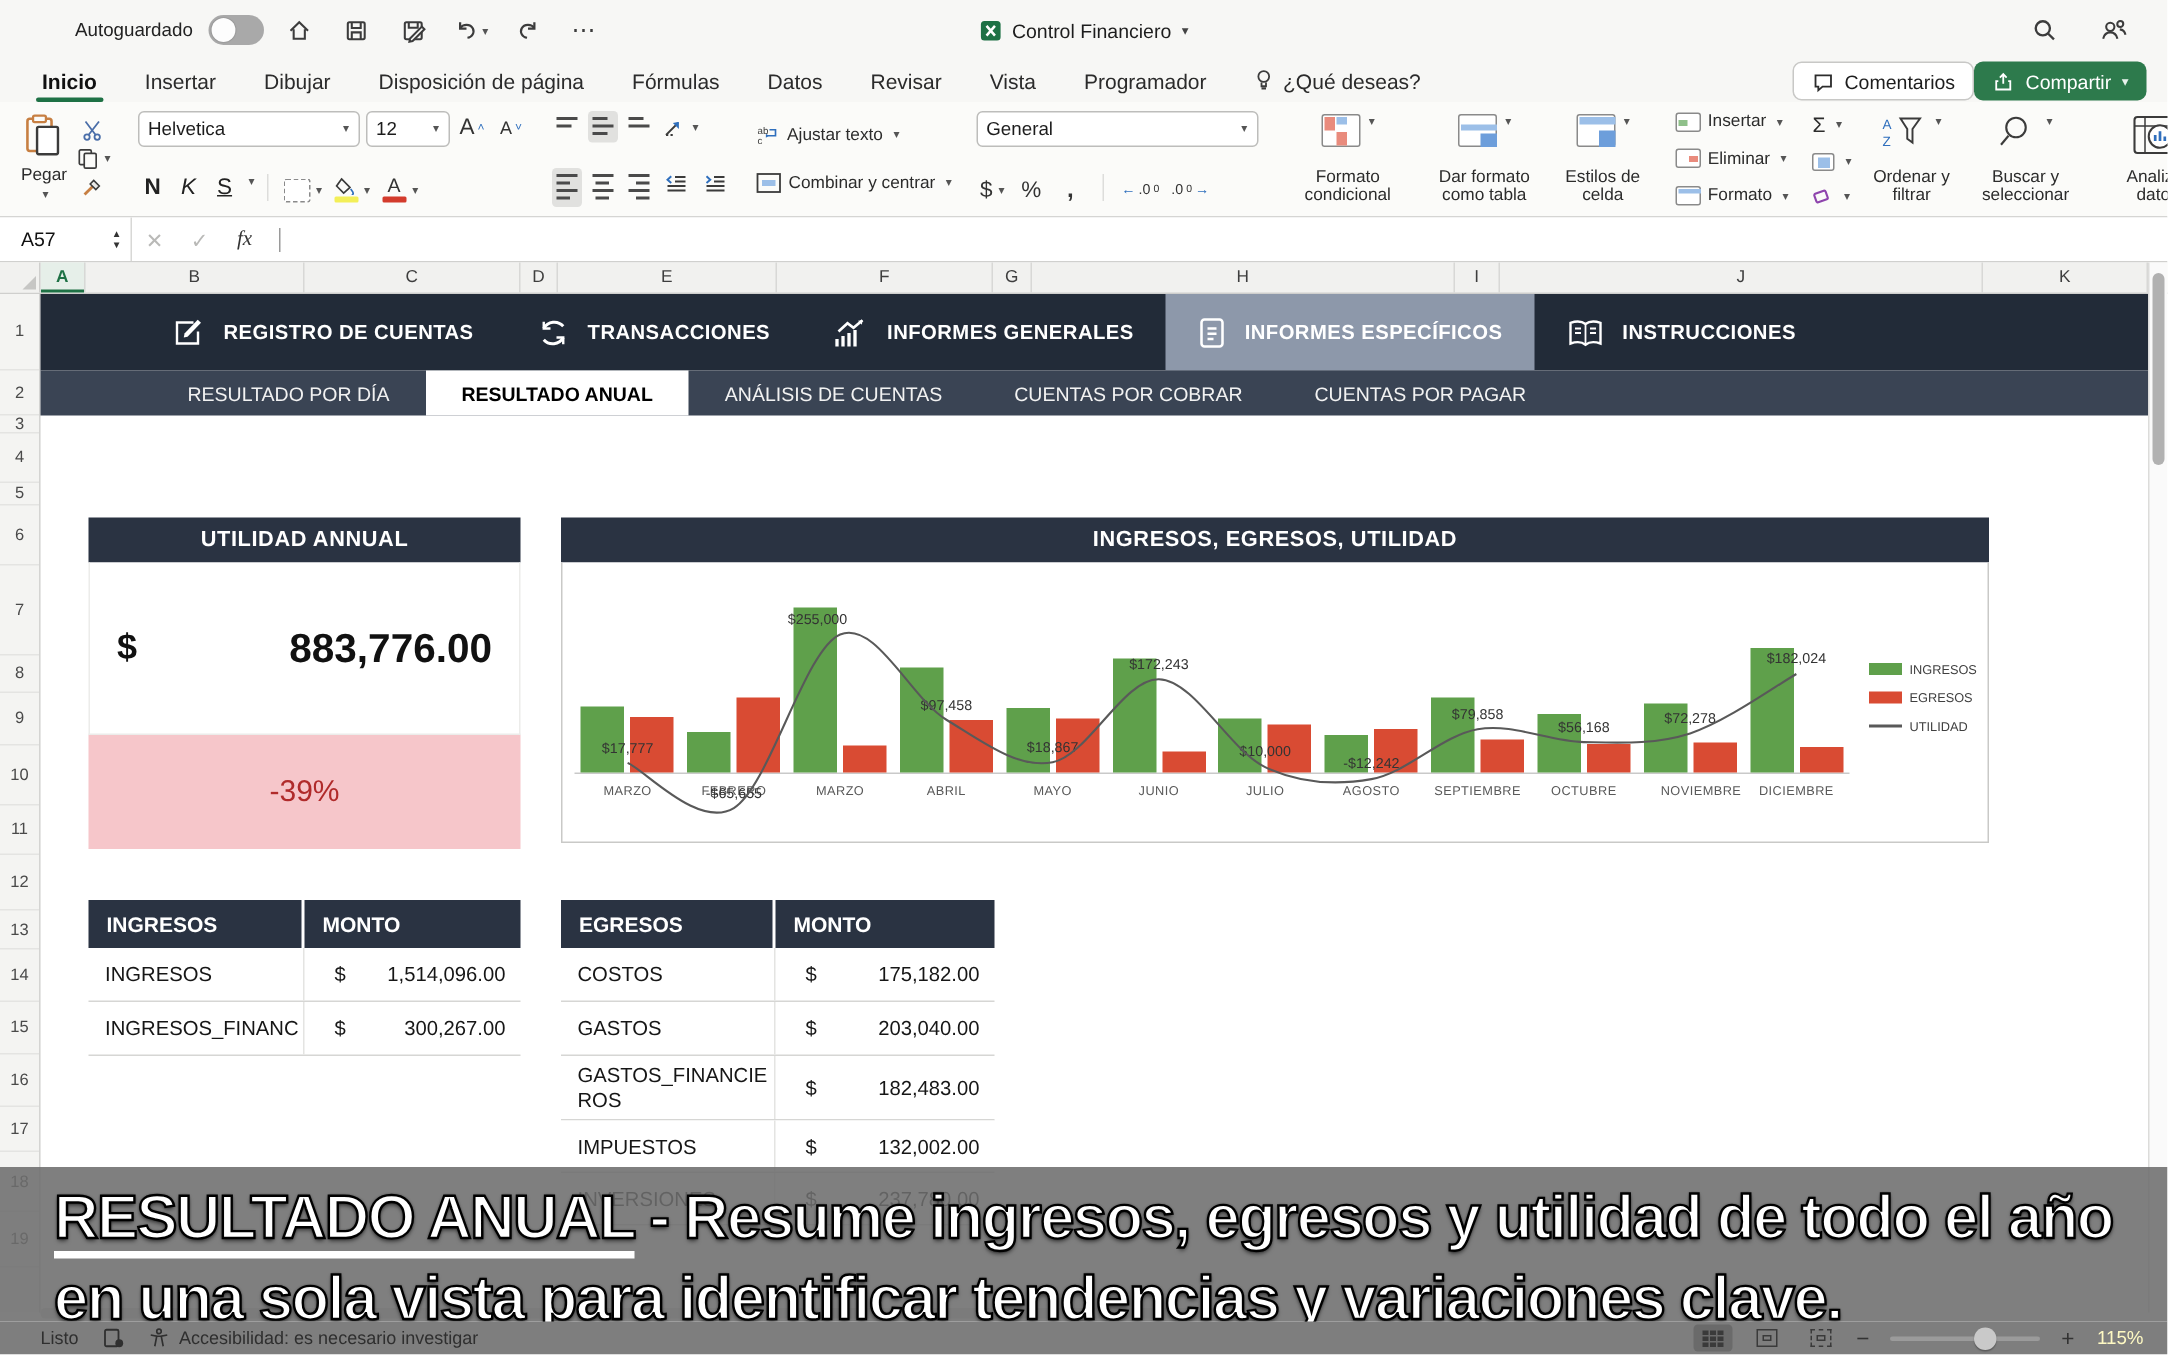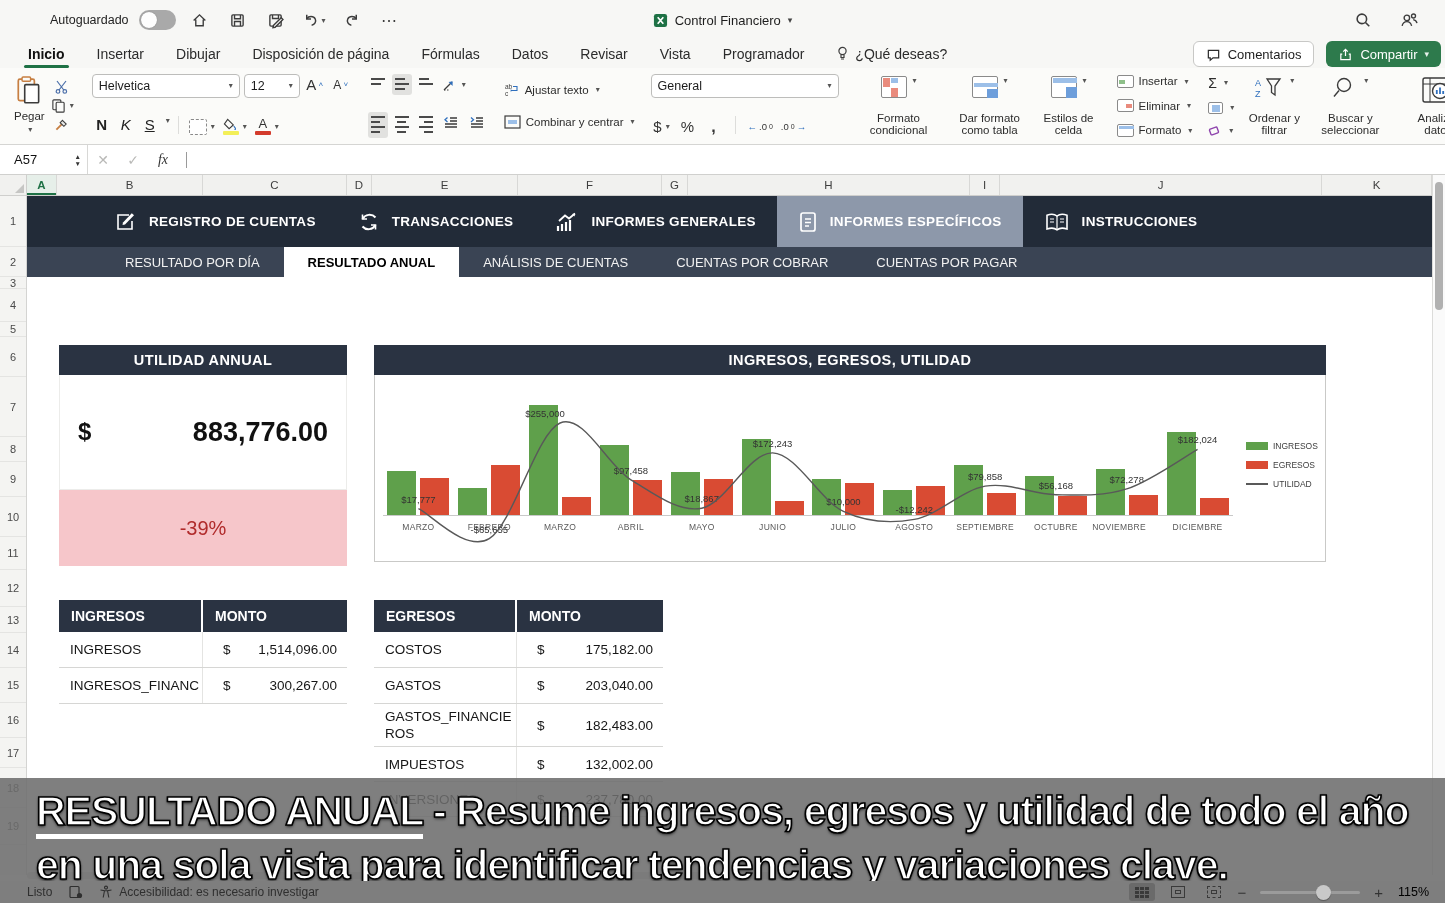--- a/index.html
+++ b/index.html
@@ -20,21 +20,21 @@
   .chev { font-size:9px; color:#444; }
   .tb-right { margin-left:auto; display:flex; align-items:center; gap:18px; padding-right:22px; }
 
   
   .tabrow { position:absolute; left:0; top:40px; width:1445px; height:28px; background:#f7f7f5; display:flex; align-items:center; }
   .tabs { display:flex; align-items:center; gap:30px; padding-left:27px; }
   .rtab { font-size:14px; color:#2b2b2b; position:relative; padding:3px 1px; white-space:nowrap; }
   .rtab.active { font-weight:bold; color:#111; }
   .rtab.active::after { content:""; position:absolute; left:-3px; right:-3px; bottom:-3px; height:3px; background:#1e7145; border-radius:2px; }
   .rtab .bulb { margin-right:6px; vertical-align:-2px; }
-  .tabrow-right { margin-left:auto; display:flex; align-items:center; gap:12px; padding-right:4px; }
+  .tabrow-right { margin-left:auto; display:flex; align-items:center; padding-right:14px; }
   .btn-comments { display:flex; align-items:center; gap:7px; background:#fff; border:1px solid #c8c8c6; border-radius:6px; height:26px; padding:0 12px; font-size:13px; color:#1d1d1d; }
   .btn-share { display:flex; align-items:center; gap:7px; background:#2d7a4c; border-radius:6px; height:26px; padding:0 12px; font-size:13px; color:#fff; }
   .btn-share .chev { color:#e8f2ec; }
 
   
   .ribbon { position:absolute; left:0; top:68px; width:1445px; height:77px; background:#fbfbf9; border-bottom:1px solid #d5d5d3; display:flex; align-items:stretch; padding:5px 6px 6px 10px; }
   .rgroup { display:flex; align-items:center; }
   .rdiv { width:1px; background:#dddddb; margin:4px 8px; }
   .col2 { display:flex; flex-direction:column; justify-content:space-between; height:64px; }
   .rowc { display:flex; align-items:flex-start; gap:4px; }
@@ -139,21 +139,21 @@
   .sb-right { margin-left:auto; display:flex; align-items:center; gap:10px; padding-right:16px; }
   .viewic { width:26px; height:18px; display:flex; align-items:center; justify-content:center; border-radius:3px; }
   .viewic.on { background:#6a6a6a; }
   .vgrid { display:grid; grid-template-columns:repeat(3,4px); grid-template-rows:repeat(3,3px); gap:1px; }
   .vgrid i { background:#3a3a3a; }
   .vpage { width:14px; height:12px; border:1.5px solid #3a3a3a; display:flex; align-items:center; justify-content:center; }
   .vpage i { width:6px; height:4px; border:1px solid #3a3a3a; }
   .zslider { width:100px; height:3px; background:#9b9b9b; border-radius:2px; position:relative; margin:0 4px; }
   .zthumb { position:absolute; left:56px; top:-6px; width:15px; height:15px; background:#c9c9c9; border-radius:50%; box-shadow:0 1px 1px rgba(0,0,0,.3); }
   .zsign { font-size:15px; color:#333; }
-  .zpct { font-size:12.5px; color:#000000; min-width:36px; text-align:right; }
+  .zpct { font-size:12.5px; color:#fef9c3; min-width:36px; text-align:right; }
 </style>
 </head>
 <body>
 
 <div class="app">
 
   <div class="titlebar">
     <div class="tb-left">
       <span class="autosave-label">Autoguardado</span>
       <span class="toggle">
@@ -717,21 +717,21 @@
               <div class="bar g" style="left: 571.1px; width: 29px; height: 50.2px; bottom: 60px;"></div>
               <div class="bar r" style="left: 604.1px; width: 29px; height: 22px; bottom: 60px;"></div>
               <div class="mlab" style="left: 568.083px; width: 68px;">SEPTIEMBRE</div>
               <div class="dlab" style="left: 602.083px; top: 96.1853px;">$79,858</div>
               <div class="bar g" style="left: 641.9px; width: 29px; height: 39px; bottom: 60px;"></div>
               <div class="bar r" style="left: 674.9px; width: 29px; height: 18.8px; bottom: 60px;"></div>
               <div class="mlab" style="left: 638.917px; width: 68px;">OCTUBRE</div>
               <div class="dlab" style="left: 672.917px; top: 104.733px;">$56,168</div>
               <div class="bar g" style="left: 712.7px; width: 29px; height: 46.2px; bottom: 60px;"></div>
               <div class="bar r" style="left: 745.7px; width: 29px; height: 20.2px; bottom: 60px;"></div>
-              <div class="mlab" style="left: 702px; width: 68px;">NOVIEMBRE</div>
+              <div class="mlab" style="left: 717px; width: 68px;">NOVIEMBRE</div>
               <div class="dlab" style="left: 743.75px; top: 98.9203px;">$72,278</div>
               <div class="bar g" style="left: 783.6px; width: 29px; height: 83px; bottom: 60px;"></div>
               <div class="bar r" style="left: 816.6px; width: 29px; height: 17.3px; bottom: 60px;"></div>
               <div class="mlab" style="left: 780.583px; width: 68px;">DICIEMBRE</div>
               <div class="dlab" style="left: 814.583px; top: 59.3212px;">$182,024</div>
               <svg class="lsvg" width="850" height="200">
                 <path d="M35.416666666666664,133.58561855670104 C47.22222222222222,138.60300687285223 82.63888888888889,177.95593642611684 106.25,163.68994845360825 C129.86111111111111,149.42396048109967 153.4722222222222,57.79889175257732 177.08333333333331,47.98969072164948 C200.69444444444443,38.18048969072164 224.30555555555554,90.63430412371135 247.91666666666666,104.83474226804124 C271.52777777777777,119.03518041237113 295.1388888888889,137.6896993127148 318.75,133.19231958762887 C342.3611111111111,128.69493986254295 365.9722222222222,77.31722508591065 389.5833333333333,77.85046391752577 C413.19444444444446,78.3837027491409 436.80555555555554,125.29729381443298 460.4166666666667,136.39175257731958 C484.0277777777778,147.48621134020618 507.6388888888889,148.61829896907216 531.25,144.41721649484535 C554.8611111111111,140.21613402061854 578.4722222222222,115.29926116838487 602.0833333333333,111.18525773195876 C625.6944444444443,107.07125429553264 649.3055555555555,119.27735395189003 672.9166666666666,119.73319587628866 C696.5277777777777,120.18903780068729 720.1388888888888,121.48896907216495 743.7499999999999,113.92030927835052 C767.361111111111,106.35164948453608 802.7777777777777,80.92108247422681 814.5833333333333,74.32123711340206" fill="none" stroke="#595959" stroke-width="1.4"></path>
               </svg>
             </div>
           <div class="legend" id="legend">

